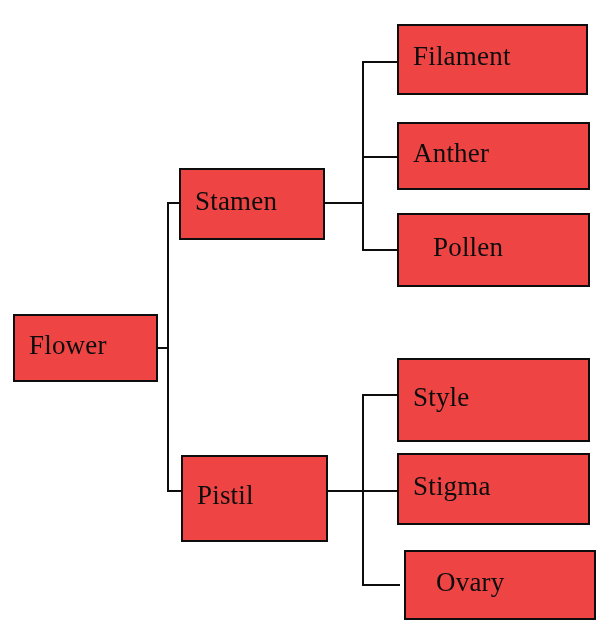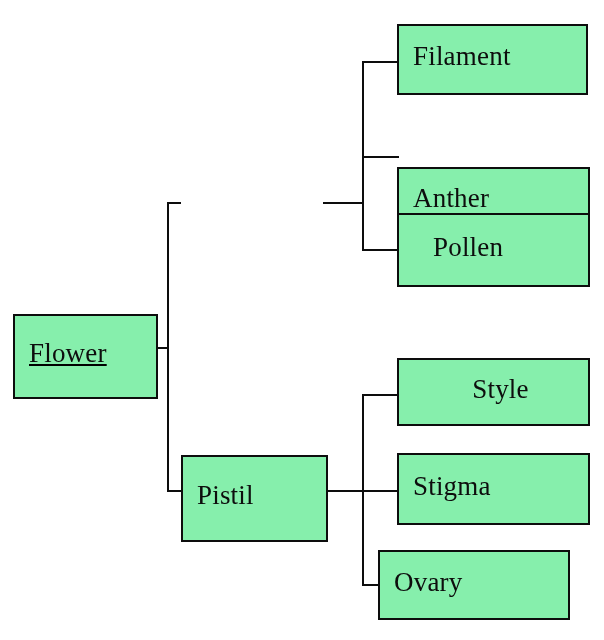--- a/index.html
+++ b/index.html
@@ -15,21 +15,21 @@
     position: relative;
     width: 604px;
     height: 640px;
     background: #ffffff;
     overflow: hidden;
   }
   
   .node-box {
     position: absolute;
     box-sizing: border-box;
-    background: #86efac;
+    background: #ef4444;
     border: 2px solid #0d0d0d;
     display: flex;
     align-items: center;
     justify-content: flex-start;
     z-index: 3;
   }
   .node-label {
     font-family: "Liberation Serif", "DejaVu Serif", serif;
     font-size: 27px;
     line-height: 1;
@@ -75,46 +75,49 @@
   <div class="connector h" style="left:326px; top:490px; width:38px;"></div>
 
   <div class="connector v" style="left:362px; top:394px; height:192px;"></div>
 
   <div class="connector h" style="left:362px; top:394px; width:37px;"></div>
 
   <div class="connector h" style="left:362px; top:490px; width:37px;"></div>
 
   <div class="connector h" style="left:362px; top:584px; width:38px;"></div>
 
-  <div class="node-box" style="left:13px; top:314px; width:145px; height:85px;text-decoration:underline;">
+  <div class="node-box" style="left:13px; top:314px; width:145px; height:68px;">
     <span class="node-label">Flower</span>
   </div>
 
+  <div class="node-box" style="left:179px; top:168px; width:146px; height:72px;">
+    <span class="node-label">Stamen</span>
+  </div>
 
   <div class="node-box" style="left:181px; top:455px; width:147px; height:87px;">
     <span class="node-label">Pistil</span>
   </div>
 
   <div class="node-box" style="left:397px; top:24px; width:191px; height:71px;">
     <span class="node-label">Filament</span>
   </div>
 
-  <div class="node-box" style="left:397px; top:122px; width:193px; height:68px;margin-top:45px;">
+  <div class="node-box" style="left:397px; top:122px; width:193px; height:68px;">
     <span class="node-label">Anther</span>
   </div>
 
   <div class="node-box" style="left:397px; top:213px; width:193px; height:74px;padding-left:20px;">
     <span class="node-label">Pollen</span>
   </div>
 
-  <div class="node-box" style="left:397px; top:358px; width:193px; height:68px;justify-content:center;">
+  <div class="node-box" style="left:397px; top:358px; width:193px; height:84px;">
     <span class="node-label">Style</span>
   </div>
 
   <div class="node-box" style="left:397px; top:453px; width:193px; height:72px;align-items:center;">
     <span class="node-label">Stigma</span>
   </div>
 
-  <div class="node-box" style="left:378px; top:550px; width:192px; height:70px;">
+  <div class="node-box" style="left:404px; top:550px; width:192px; height:70px;padding-left:16px;">
     <span class="node-label">Ovary</span>
   </div>
 
 </div>
 
 </body></html>

